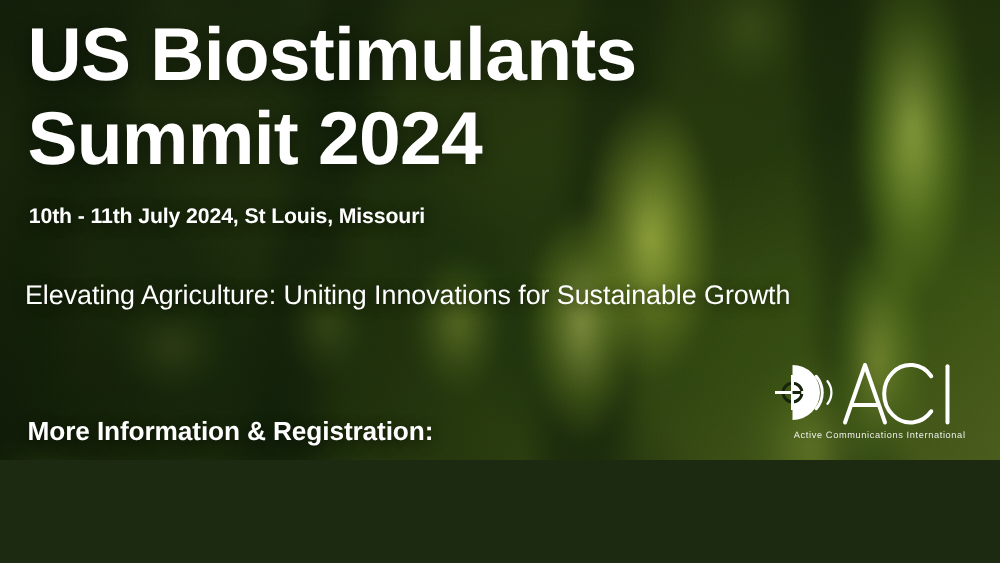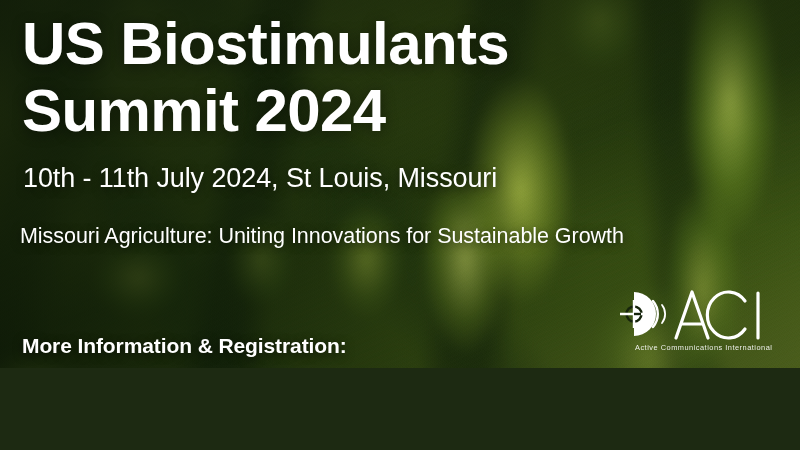--- a/index.html
+++ b/index.html
@@ -81,22 +81,22 @@
     line-height:1.12;
     letter-spacing:-0.6px;
     text-shadow:0 2px 14px rgba(0,0,0,0.45);
     white-space:pre-line;
   }
 
   .date-line {
     position:absolute;
     left:23px; top:163px;
     color:#ffffff;
-    font-size:27px;
-    font-weight:normal;
+    font-size:17px;
+    font-weight:bold;
     letter-spacing:-0.1px;
     text-shadow:0 2px 10px rgba(0,0,0,0.5);
   }
 
   .tagline {
     position:absolute;
     left:20px; top:224px;
     color:#ffffff;
     font-size:21.5px;
     font-weight:normal;
@@ -133,21 +133,21 @@
   <div class="grain"></div>
   <div class="scrim"></div>
 
   <div class="content">
 
     <div class="title">US Biostimulants
 Summit 2024</div>
 
     <div class="date-line">10th - 11th July 2024, St Louis, Missouri</div>
 
-    <div class="tagline">Missouri Agriculture: Uniting Innovations for Sustainable Growth</div>
+    <div class="tagline">Elevating Agriculture: Uniting Innovations for Sustainable Growth</div>
 
     <div class="contact">
       <div>More Information &amp; Registration:</div>
     </div>
 
     <div class="logo">
       <svg viewBox="0 0 180 72" xmlns="http://www.w3.org/2000/svg">
 
         <g fill="none" stroke="#ffffff">
           <path d="M26 8 A22 22 0 0 1 26 52 Z" fill="#ffffff" stroke="none"></path>

